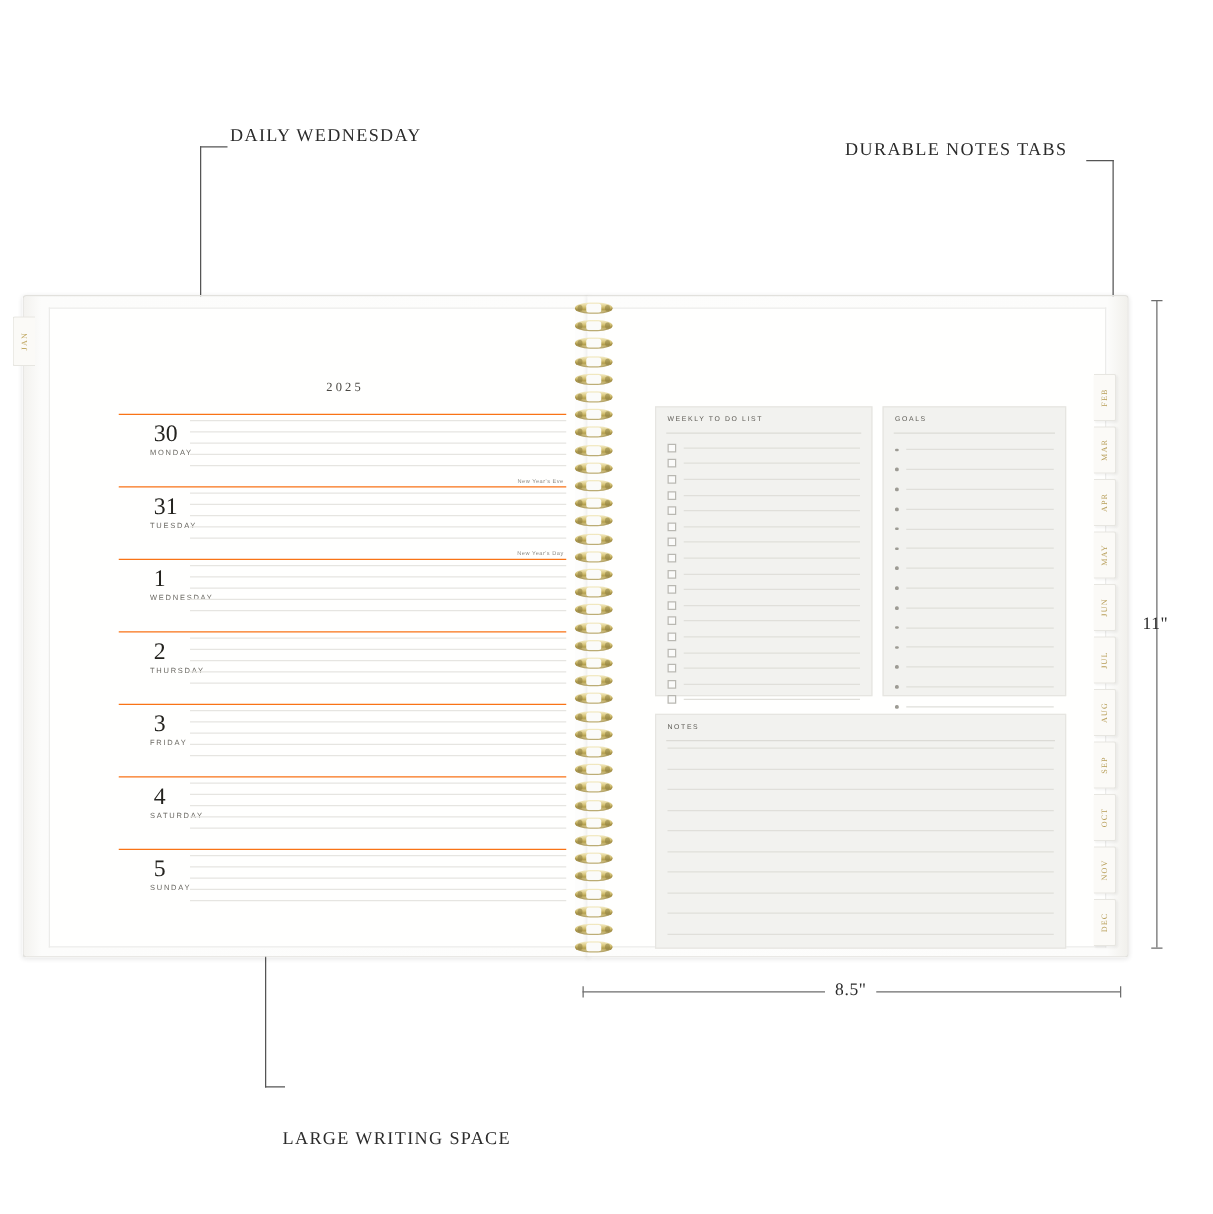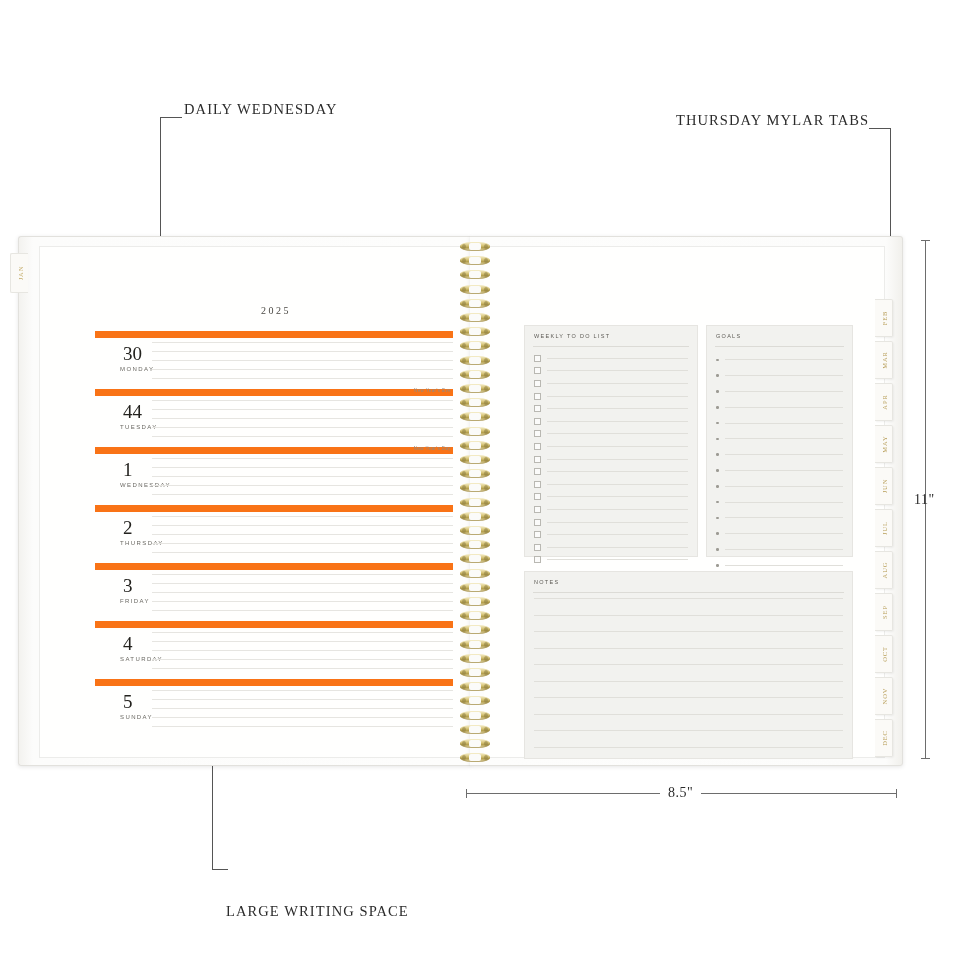--- a/index.html
+++ b/index.html
@@ -173,21 +173,21 @@
     top: 58px;
     font-family: "Liberation Serif", serif;
     font-size: 10px;
     letter-spacing: 2.5px;
     color: #4a4843;
   }
   .day-block {
     position: absolute;
     left: 55px;
     width: 358px;
-    border-top: 7px solid #f97316;
+    border-top: 1px solid #f97316;
   }
   .day-num {
     position: absolute;
     left: 28px;
     top: 5px;
     font-family: "Liberation Serif", serif;
     font-size: 19px;
     color: #23221e;
   }
   .day-name {
@@ -337,21 +337,21 @@
 </head>
 <body>
 
 <div id="stage">
 
   <div class="callout-label" style="left:184px; top:101px;">DAILY WEDNESDAY</div>
   <div class="leader h" style="left:160px; top:117px; width:22px;"></div>
   <div class="leader v" style="left:160px; top:117px; height:190px;"></div>
   <div class="dot" style="left:158px; top:305px;"></div>
 
-  <div class="callout-label" style="left:676px; top:112px;">THURSDAY MYLAR TABS</div>
+  <div class="callout-label" style="left:676px; top:112px;">DURABLE NOTES TABS</div>
   <div class="leader h" style="left:869px; top:128px; width:22px;"></div>
   <div class="leader v" style="left:890px; top:128px; height:125px;"></div>
 
   <div class="callout-label" style="left:226px; top:855px;margin-top:48px;">LARGE WRITING SPACE</div>
   <div class="leader h" style="left:212px; top:869px; width:16px;"></div>
   <div class="leader v" style="left:212px; top:652px; height:218px;"></div>
   <div class="dot" style="left:209px; top:649px;"></div>
 
   <div class="dim-line v" style="left:925px; top:240px; height:518px;"></div>
   <div class="dim-cap h" style="left:921px; top:240px;"></div>
@@ -380,21 +380,21 @@
             <div class="rule"></div>
               <div class="rule"></div>
               <div class="rule"></div>
               <div class="rule"></div>
               <div class="rule"></div>
           </div>
         </div>
 
         <div class="day-block" style="top:142px; height:58px;">
           <div class="holiday" style="top:-8px;">New Year's Eve</div>
-          <div class="day-num">44</div>
+          <div class="day-num">31</div>
           <div class="day-name">TUESDAY</div>
           <div class="day-lines">
             <div class="rule"></div>
               <div class="rule"></div>
               <div class="rule"></div>
               <div class="rule"></div>
               <div class="rule"></div>
           </div>
         </div>
 

